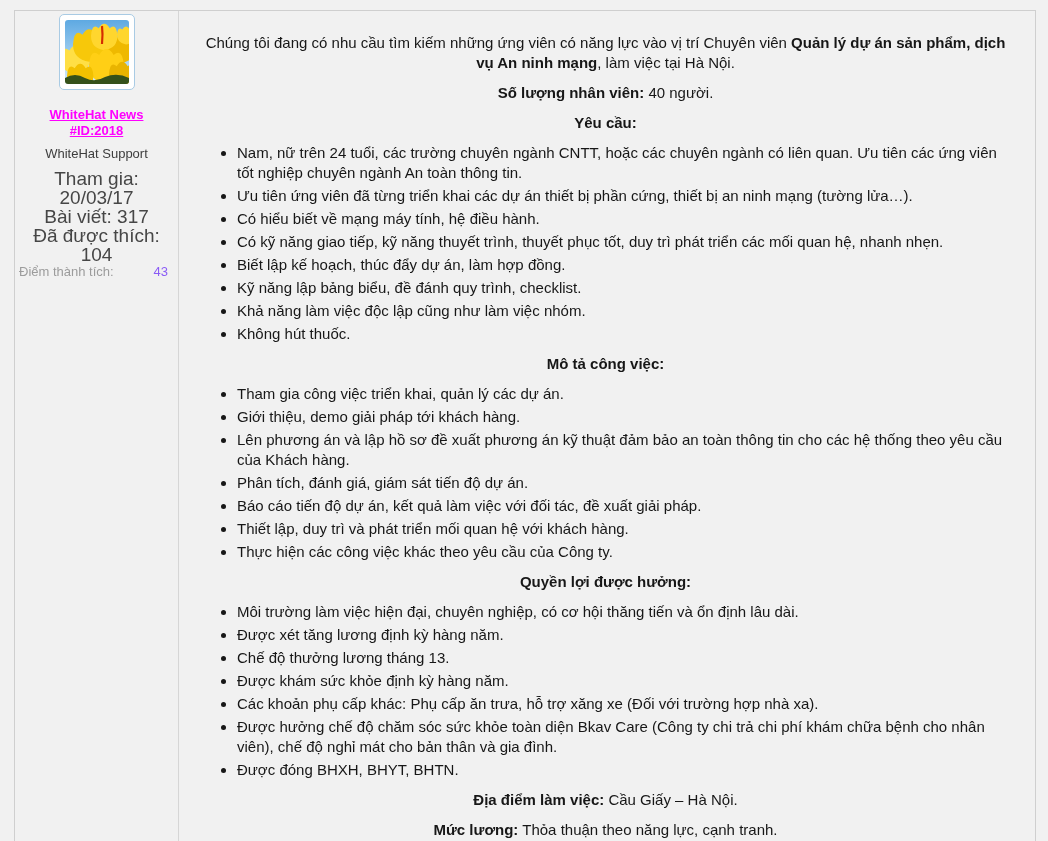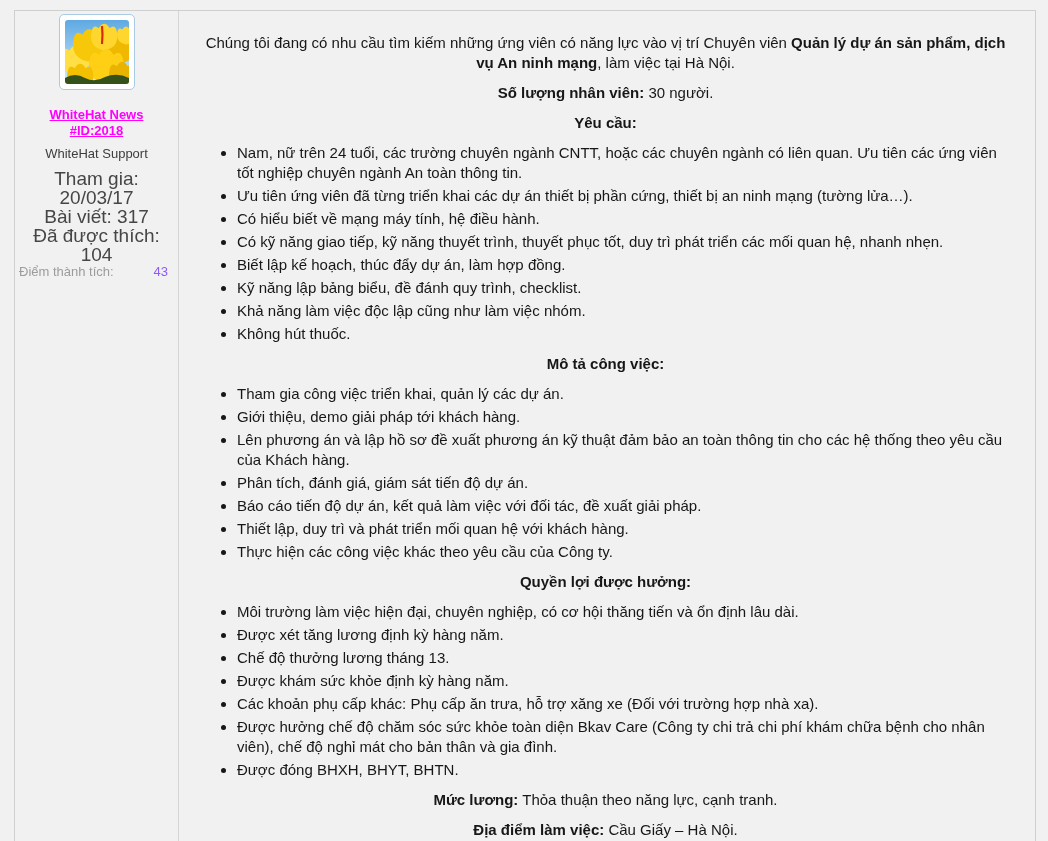--- a/index.html
+++ b/index.html
@@ -148,21 +148,21 @@
       <span>Điểm thành tích:</span>
       <span class="trophy-value">43</span>
     </div>
 
   </div>
 
   <div class="message-cell">
 
     <p><span>Chúng tôi đang có nhu cầu tìm kiếm những ứng viên có năng lực vào vị trí Chuyên viên </span><b>Quản lý dự án sản phẩm, dịch vụ An ninh mạng</b><span>, làm việc tại Hà Nội.</span></p>
 
-    <p><b>Số lượng nhân viên:</b><span> 30 người.</span></p>
+    <p><b>Số lượng nhân viên:</b><span> 40 người.</span></p>
 
     <p><b>Yêu cầu:</b></p>
     <ul>
       <li>Nam, nữ trên 24 tuổi, các trường chuyên ngành CNTT, hoặc các chuyên ngành có liên quan. Ưu tiên các ứng viên tốt nghiệp chuyên ngành An toàn thông tin.</li>
       <li>Ưu tiên ứng viên đã từng triển khai các dự án thiết bị phần cứng, thiết bị an ninh mạng (tường lửa…).</li>
       <li>Có hiểu biết về mạng máy tính, hệ điều hành.</li>
       <li>Có kỹ năng giao tiếp, kỹ năng thuyết trình, thuyết phục tốt, duy trì phát triển các mối quan hệ, nhanh nhẹn.</li>
       <li>Biết lập kế hoạch, thúc đẩy dự án, làm hợp đồng.</li>
       <li>Kỹ năng lập bảng biểu, đề đánh quy trình, checklist.</li>
       <li>Khả năng làm việc độc lập cũng như làm việc nhóm.</li>
@@ -184,18 +184,18 @@
     <ul>
       <li>Môi trường làm việc hiện đại, chuyên nghiệp, có cơ hội thăng tiến và ổn định lâu dài.</li>
       <li>Được xét tăng lương định kỳ hàng năm.</li>
       <li>Chế độ thưởng lương tháng 13.</li>
       <li>Được khám sức khỏe định kỳ hàng năm.</li>
       <li>Các khoản phụ cấp khác: Phụ cấp ăn trưa, hỗ trợ xăng xe (Đối với trường hợp nhà xa).</li>
       <li>Được hưởng chế độ chăm sóc sức khỏe toàn diện Bkav Care (Công ty chi trả chi phí khám chữa bệnh cho nhân viên), chế độ nghỉ mát cho bản thân và gia đình.</li>
       <li>Được đóng BHXH, BHYT, BHTN.</li>
     </ul>
 
+    <p><b>Địa điểm làm việc:</b><span> Cầu Giấy – Hà Nội.</span></p>
+
     <p><b>Mức lương:</b><span> Thỏa thuận theo năng lực, cạnh tranh.</span></p>
-
-    <p><b>Địa điểm làm việc:</b><span> Cầu Giấy – Hà Nội.</span></p>
 
   </div>
 </div>
 
 </body></html>

